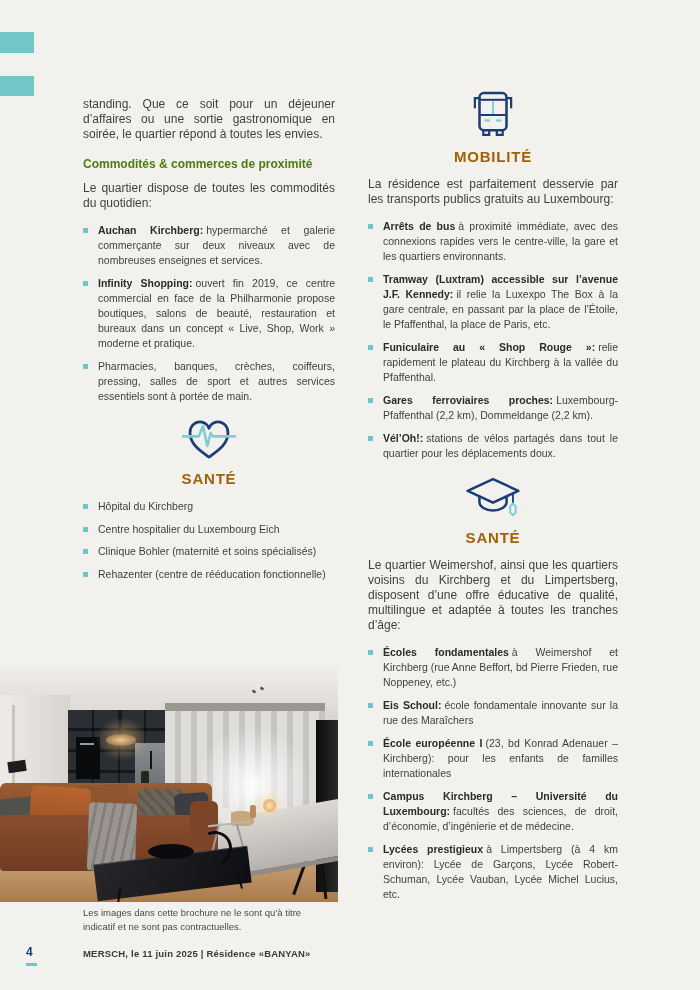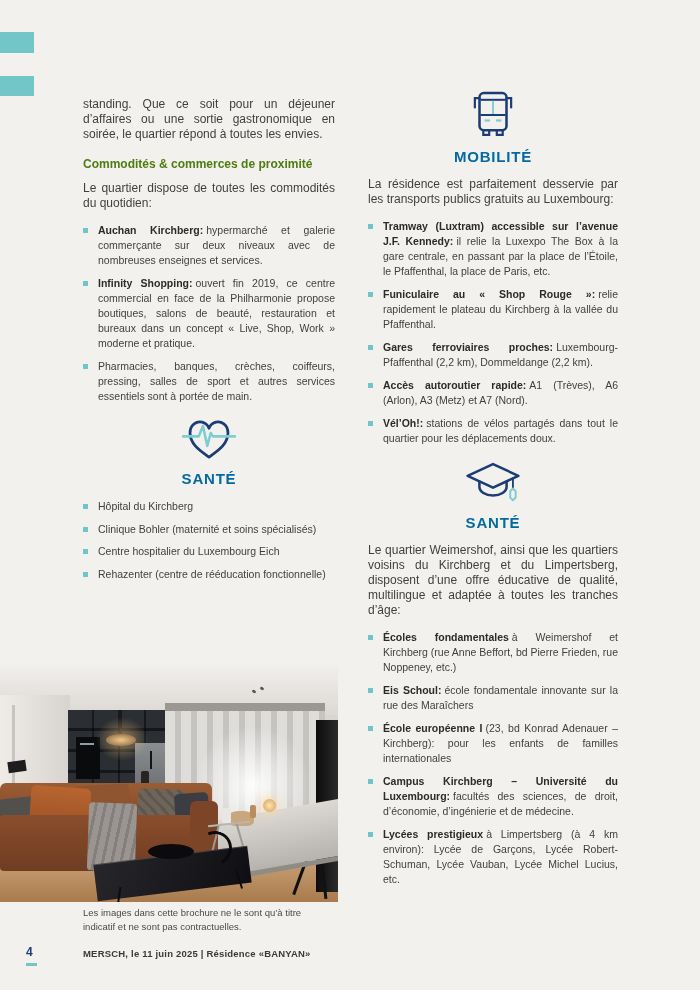--- a/index.html
+++ b/index.html
@@ -8,21 +8,21 @@
   .deco{position:absolute;left:0;width:34px;background:#72c6c7;}
   .deco.d1{top:32px;height:21px;}
   .deco.d2{top:76px;height:20px;}
 
   .col{position:absolute;}
   .col-left{left:83px;top:97px;width:252px;}
   .col-right{left:368px;top:88px;width:250px;}
 
   p.body{font-size:12px;line-height:15px;text-align:justify;margin:0 0 12px;}
   h3.runin{font-size:12px;line-height:16px;color:#4d7c0f;margin:14px 0 9px;font-weight:bold;}
-  h2.section-head{text-align:center;color:#0369a1;font-size:15px;font-weight:bold;
+  h2.section-head{text-align:center;color:#a16207;font-size:15px;font-weight:bold;
                   letter-spacing:.8px;margin:6px 0 12px;}
   .icon-wrap{display:flex;justify-content:center;margin:10px 0 6px;}
   .col-right .icon-wrap.first{margin-top:0;}
 
   ul{list-style:none;margin:0 0 4px;padding:0;}
   li{position:relative;padding-left:15px;margin:0 0 8px;font-size:10.5px;line-height:15px;text-align:justify;}
   li::before{content:"";position:absolute;left:0;top:5px;width:5px;height:5px;background:#6fc5c8;}
   li b{color:#2b2b2b;margin-right:3px;}
   li b:empty{margin-right:0;}
   li.short{text-align:left;margin-bottom:7.5px;}
@@ -115,22 +115,22 @@
 
     <div class="icon-wrap">
       <svg width="56" height="50" viewBox="0 0 64 58" fill="none">
         <path d="M32 50 C24 44 10 36 10 22 C10 12 18 8 24 9.5 C28.5 10.6 31 14 32 16.5 C33 14 35.5 10.6 40 9.5 C46 8 54 12 54 22 C54 36 40 44 32 50 Z" stroke="#1b3c74" stroke-width="3.2" stroke-linejoin="round"></path>
         <polyline points="2,26 20,26 25,14 30,37 34,22 36.5,26 62,26" stroke="#7fcdd1" stroke-width="3" stroke-linecap="round" stroke-linejoin="round"></polyline>
       </svg>
     </div>
     <h2 class="section-head">SANTÉ</h2>
     <ul>
       <li class="short"><span>Hôpital du Kirchberg</span></li>
+      <li class="short"><span>Centre hospitalier du Luxembourg Eich</span></li>
       <li class="short"><span>Clinique Bohler (maternité et soins spécialisés)</span></li>
-      <li class="short"><span>Centre hospitalier du Luxembourg Eich</span></li>
       <li class="short"><span>Rehazenter (centre de rééducation fonctionnelle)</span></li>
     </ul>
   </div>
 
   <div class="col col-right">
     <div class="icon-wrap first">
       <svg width="54" height="54" viewBox="0 0 64 60" fill="none">
         <rect x="16" y="4" width="32" height="44" rx="5" stroke="#1b3c74" stroke-width="3"></rect>
         <line x1="17" y1="12" x2="47" y2="12" stroke="#1b3c74" stroke-width="2.4"></line>
         <line x1="32" y1="13" x2="32" y2="29" stroke="#7fcdd1" stroke-width="2.2"></line>
@@ -139,24 +139,24 @@
         <line x1="35.5" y1="36.5" x2="42" y2="36.5" stroke="#7fcdd1" stroke-width="2.6"></line>
         <path d="M16 10 H10.5 V21" stroke="#1b3c74" stroke-width="2.6" stroke-linecap="round"></path>
         <path d="M48 10 H53.5 V21" stroke="#1b3c74" stroke-width="2.6" stroke-linecap="round"></path>
         <path d="M20.5 48 V53.5 H27.5 V48" stroke="#1b3c74" stroke-width="2.6"></path>
         <path d="M36.5 48 V53.5 H43.5 V48" stroke="#1b3c74" stroke-width="2.6"></path>
       </svg>
     </div>
     <h2 class="section-head">MOBILITÉ</h2>
     <p class="body">La résidence est parfaitement desservie par les transports publics gratuits au Luxembourg:</p>
     <ul>
+      <li><b>Arrêts de bus</b><span>à proximité immédiate, avec des connexions rapides vers le centre-ville, la gare et les quartiers environnants.</span></li>
       <li><b>Tramway (Luxtram) accessible sur l’avenue J.F. Kennedy:</b><span>il relie la Luxexpo The Box à la gare centrale, en passant par la place de l’Étoile, le Pfaffenthal, la place de Paris, etc.</span></li>
       <li><b>Funiculaire au « Shop Rouge »:</b><span>relie rapidement le plateau du Kirchberg à la vallée du Pfaffenthal.</span></li>
       <li><b>Gares ferroviaires proches:</b><span>Luxembourg-Pfaffenthal (2,2 km), Dommeldange (2,2 km).</span></li>
-      <li><b>Accès autoroutier rapide:</b><span>A1 (Trèves), A6 (Arlon), A3 (Metz) et A7 (Nord).</span></li>
       <li><b>Vél’Oh!:</b><span>stations de vélos partagés dans tout le quartier pour les déplacements doux.</span></li>
     </ul>
 
     <div class="icon-wrap" style="margin-top:14px;">
       <svg width="58" height="48" viewBox="0 0 64 52" fill="none">
         <path d="M32 4 L60 17 L32 30 L4 17 Z" stroke="#1b3c74" stroke-width="2.8" stroke-linejoin="round"></path>
         <path d="M17 22.5 V29 C17 34.5 23.7 38.7 32 38.7 C40.3 38.7 47 34.5 47 29 V22.5" stroke="#1b3c74" stroke-width="2.8"></path>
         <line x1="54" y1="19" x2="54" y2="31" stroke="#1b3c74" stroke-width="2"></line>
         <path d="M54 31 L57 34 V41 L54 44 L51 41 V34 Z" stroke="#7fcdd1" stroke-width="2.2" stroke-linejoin="round"></path>
       </svg>

